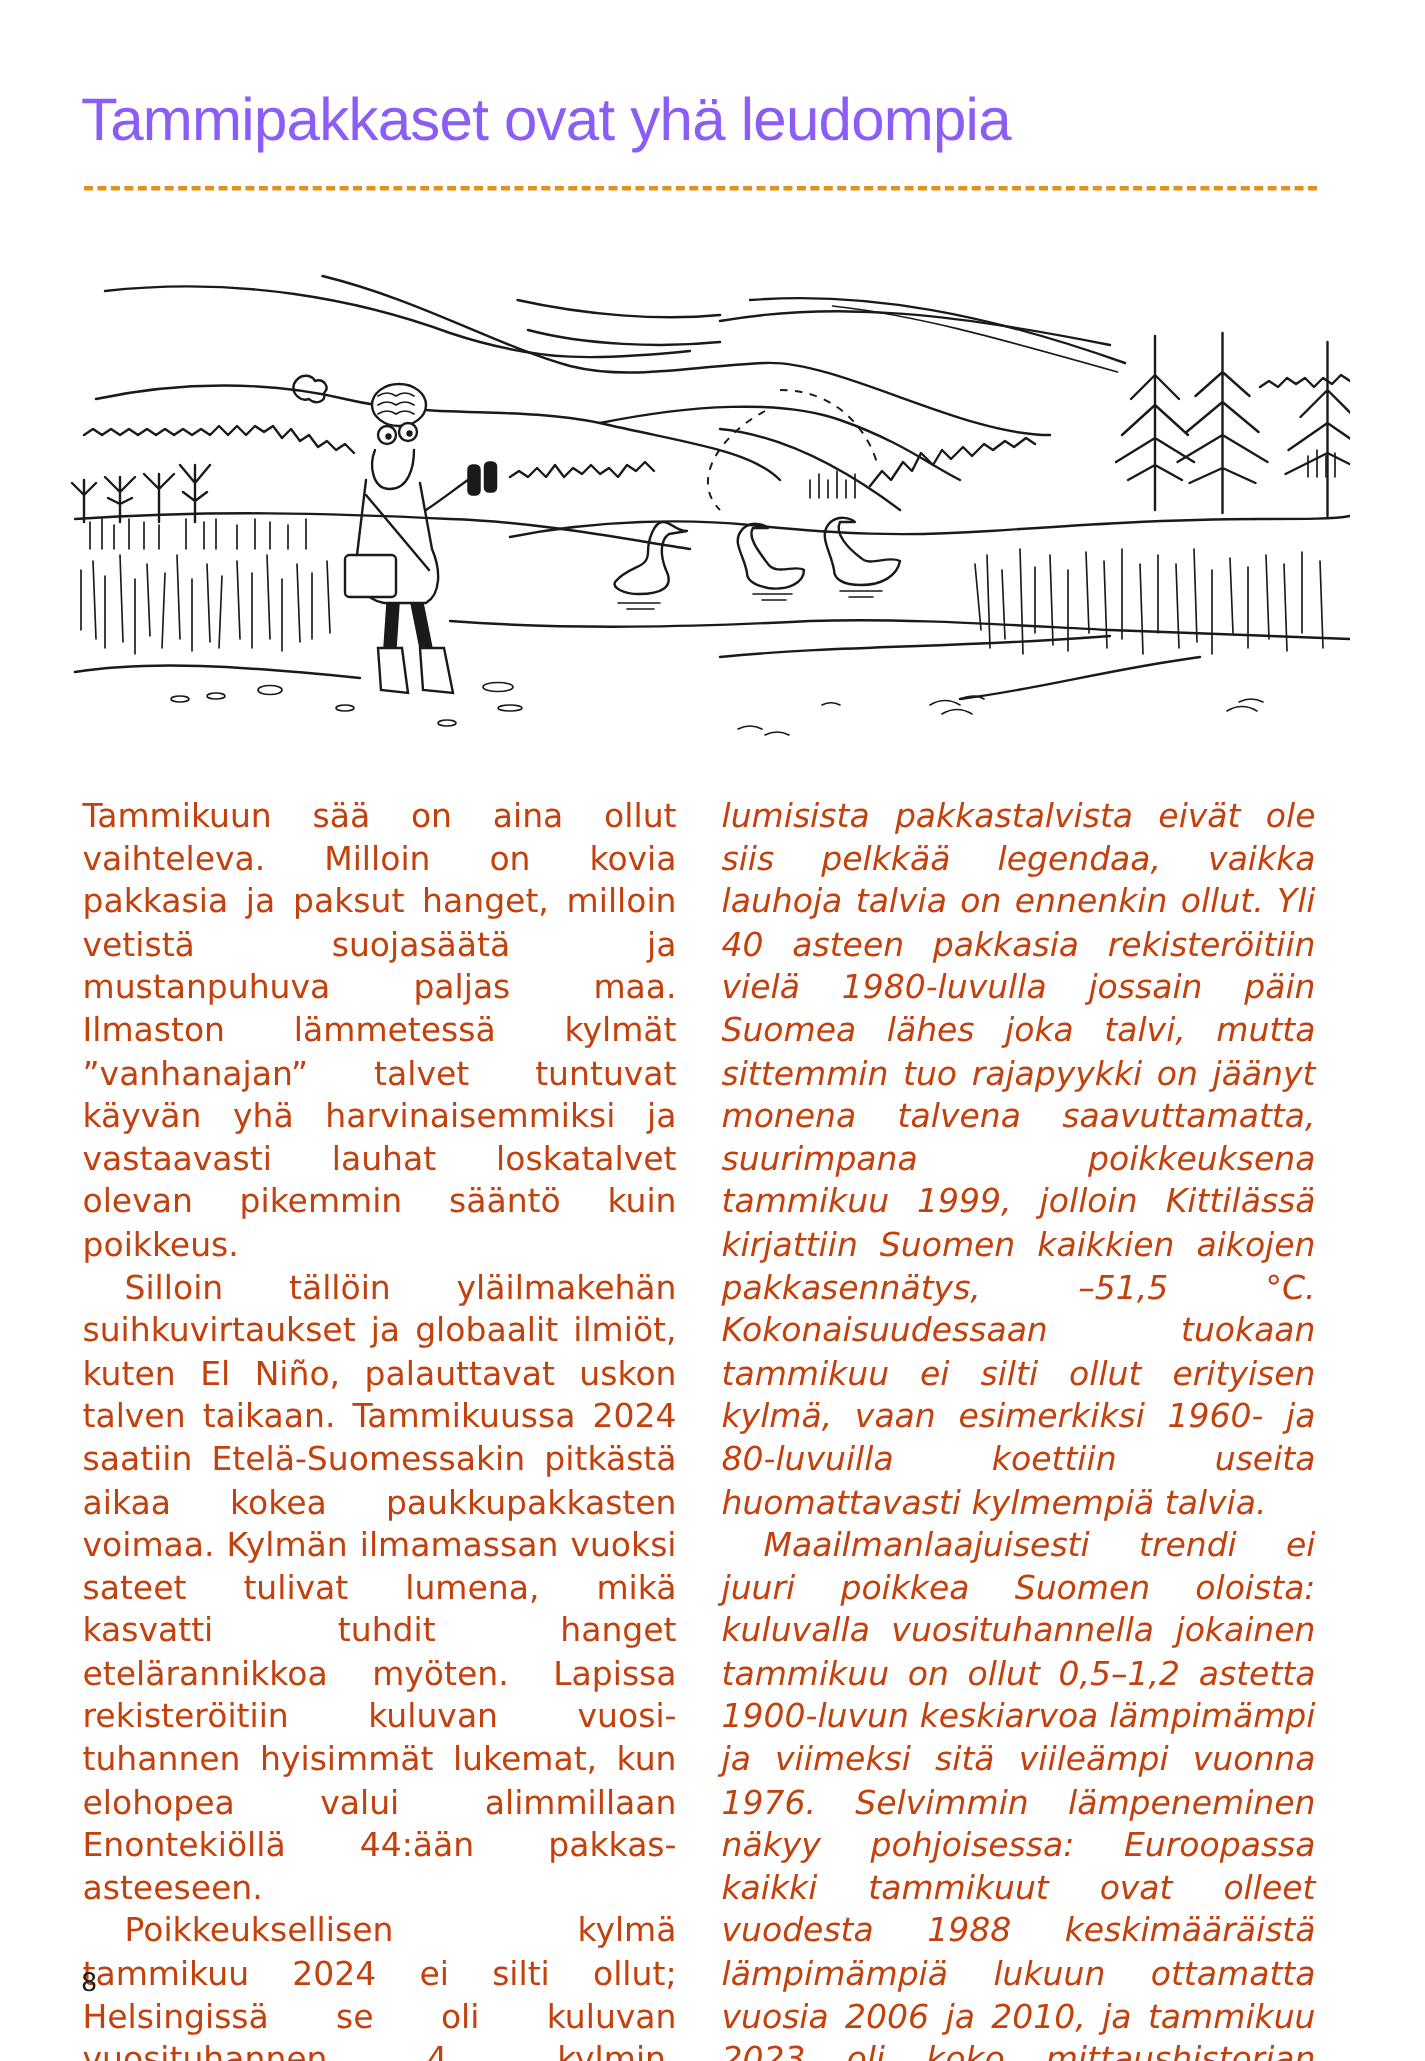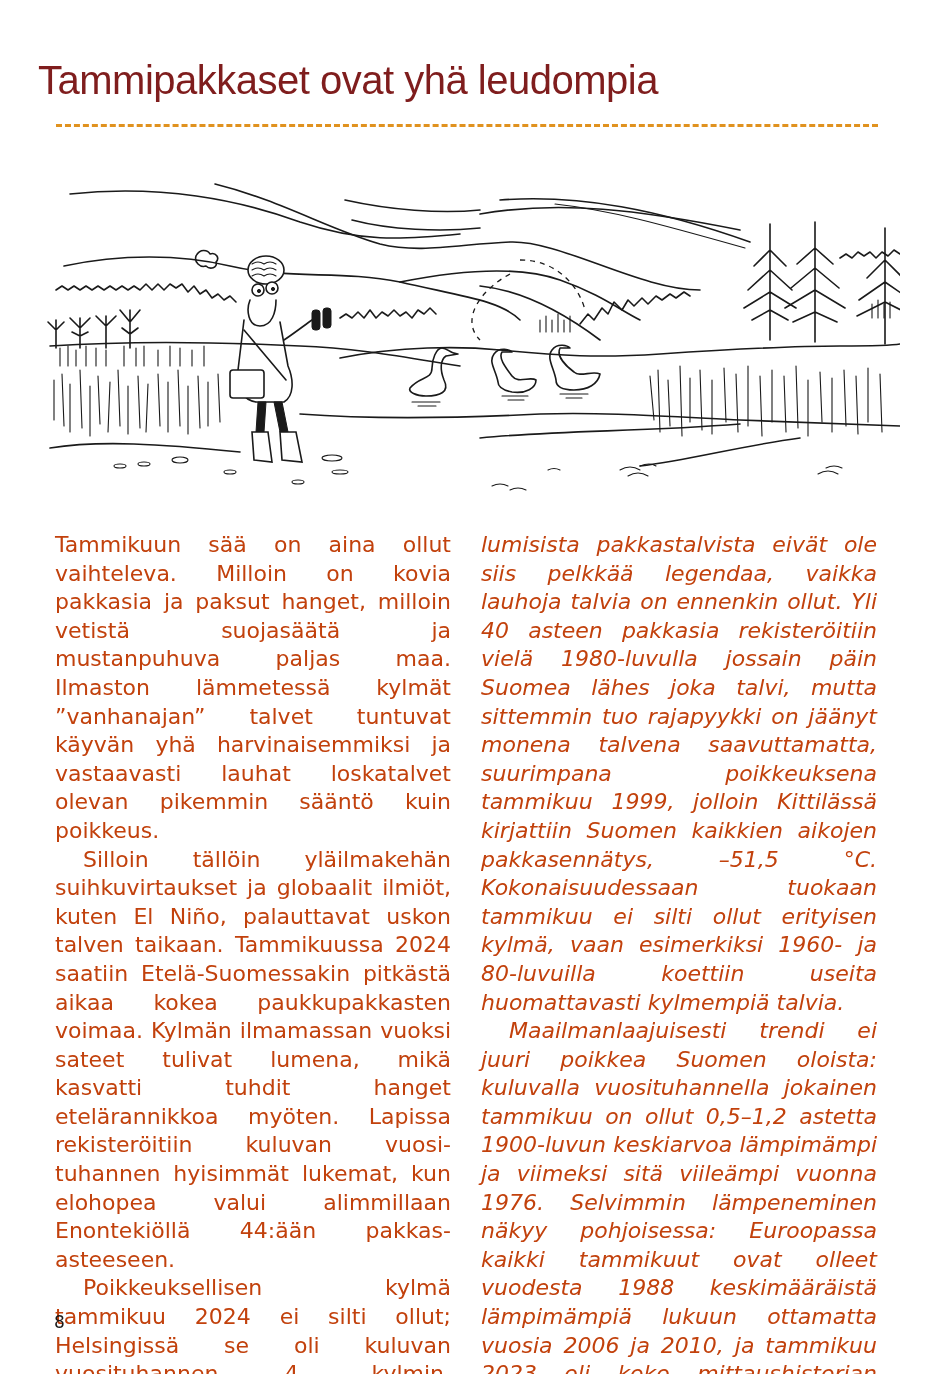--- a/index.html
+++ b/index.html
@@ -1,20 +1,20 @@
 <!DOCTYPE html>
 <html><head>
   <meta charset="utf-8">
   <style>
     html, body { margin: 0; padding: 0; background: #ffffff; }
     body { width: 950px; height: 1374px; position: relative; overflow: hidden; color: #1a1a1a; }
     .title {
-      position: absolute; left: 38px; top: 58px;
+      position: absolute; left: 54px; top: 58px;
       font-family: "Liberation Sans", sans-serif;
-      font-size: 40px; font-weight: normal; letter-spacing: -0.5px; color: #7f1d1d;
+      font-size: 40px; font-weight: normal; letter-spacing: -0.5px; color: #8b5cf6;
       margin: 0; line-height: 1.1;
     }
     .rule {
       position: absolute; left: 56px; top: 124px; width: 822px; height: 0;
       border-top: 3px dashed #e0921f;
     }
     .illustration { position: absolute; left: 40px; top: 170px; width: 860px; height: 340px; }
     .col {
       position: absolute; top: 531px; width: 396px;
       font-family: "DejaVu Sans", sans-serif; font-size: 22px; line-height: 28.6px;

